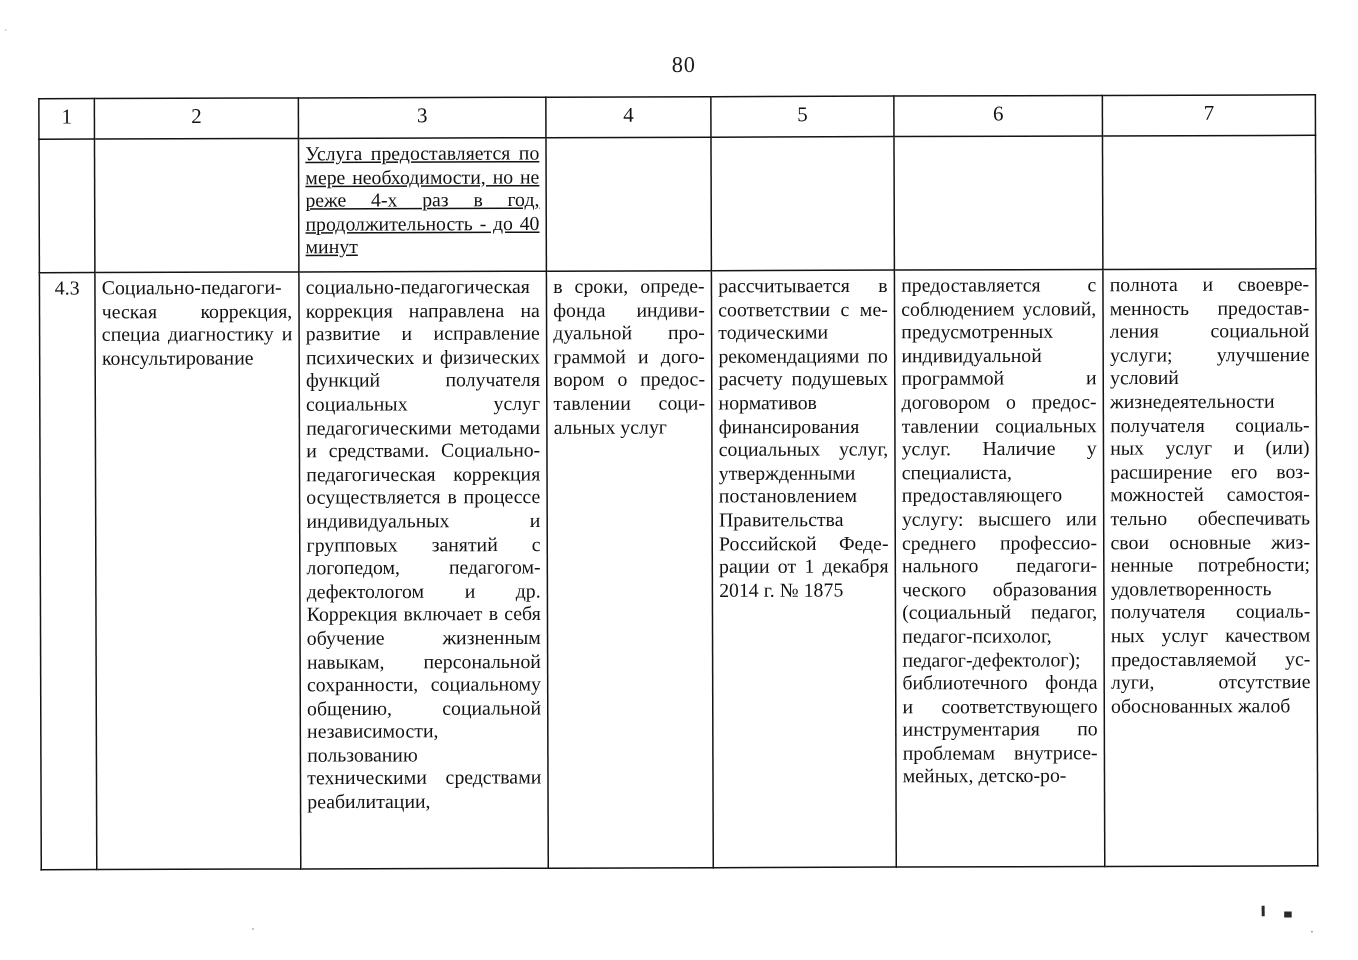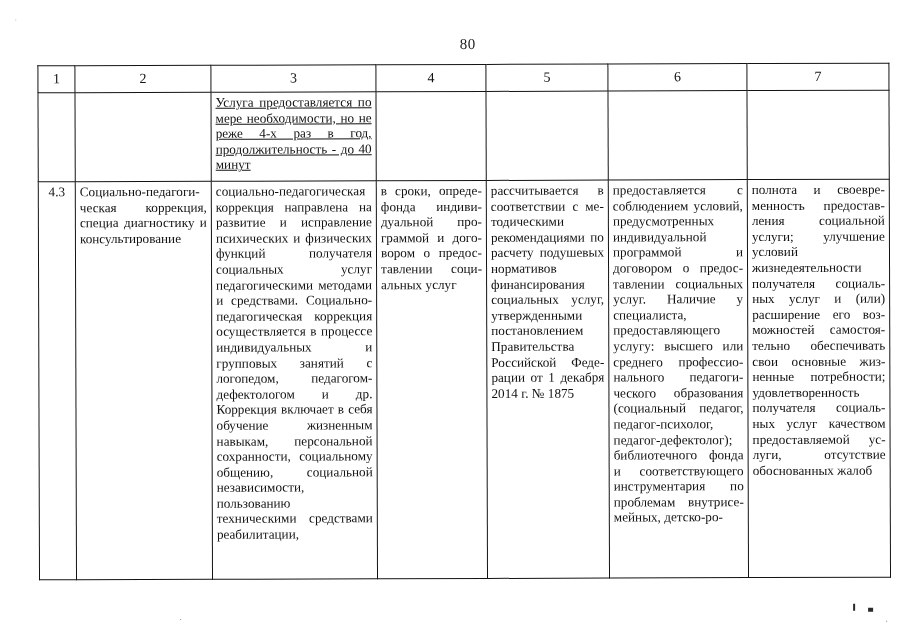--- a/index.html
+++ b/index.html
@@ -11,21 +11,21 @@
     width: 905px;
     height: 640px;
     overflow: hidden;
     font-family: "Liberation Serif", "DejaVu Serif", serif;
     color: #111111;
     position: relative;
   }
 
   .page {
     position: absolute;
-    left: 16px; top: 0;
+    left: 4px; top: 0;
     width: 885px;
     height: 640px;
     border-radius: 32px;
   }
 
   
   .skew-wrap {
     position: absolute;
     left: 0; top: 0;
     width: 905px;

